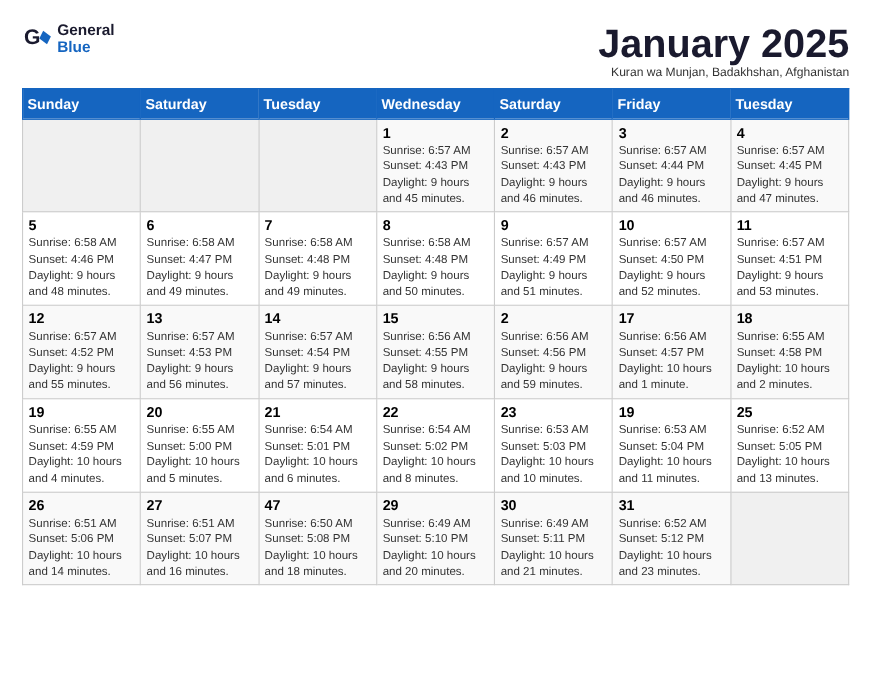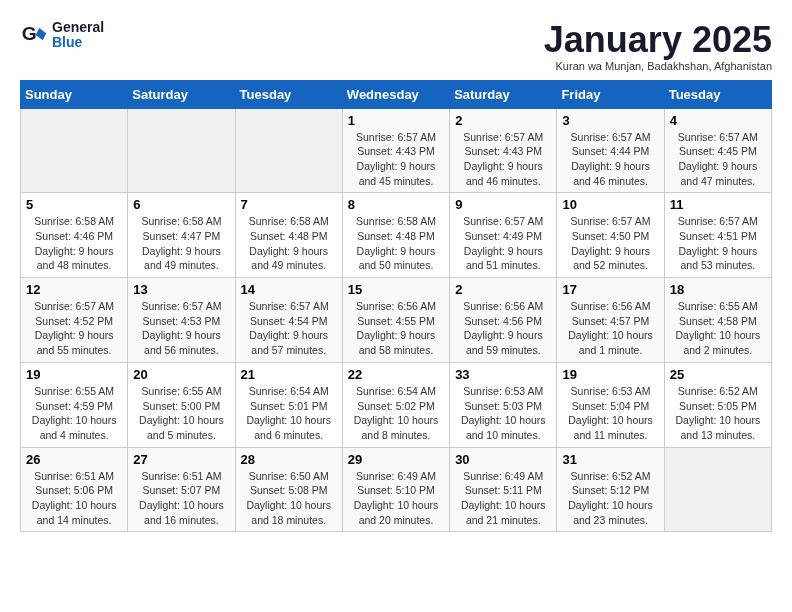--- a/index.html
+++ b/index.html
@@ -81,21 +81,20 @@
     .day-number {
       font-size: 13px;
       font-weight: bold;
       margin-bottom: 2px;
       color: #000;
     }
     .day-info {
       color: #333;
       font-size: 10.5px;
       line-height: 1.4;
-      text-align: center;
     }
     .empty-cell {
       background: #f0f0f0 !important;
     }
   </style>
 </head>
 <body>
 
 <div class="header">
   <div class="logo">
@@ -264,21 +263,21 @@
 Sunset: 5:01 PM
 Daylight: 10 hours and 6 minutes.</div>
         </td>
         <td>
           <div class="day-number">22</div>
           <div class="day-info" style="white-space: pre-line;">Sunrise: 6:54 AM
 Sunset: 5:02 PM
 Daylight: 10 hours and 8 minutes.</div>
         </td>
         <td>
-          <div class="day-number">33</div>
+          <div class="day-number">23</div>
           <div class="day-info" style="white-space: pre-line;">Sunrise: 6:53 AM
 Sunset: 5:03 PM
 Daylight: 10 hours and 10 minutes.</div>
         </td>
         <td>
           <div class="day-number">19</div>
           <div class="day-info" style="white-space: pre-line;">Sunrise: 6:53 AM
 Sunset: 5:04 PM
 Daylight: 10 hours and 11 minutes.</div>
         </td>
@@ -296,21 +295,21 @@
 Sunset: 5:06 PM
 Daylight: 10 hours and 14 minutes.</div>
         </td>
         <td>
           <div class="day-number">27</div>
           <div class="day-info" style="white-space: pre-line;">Sunrise: 6:51 AM
 Sunset: 5:07 PM
 Daylight: 10 hours and 16 minutes.</div>
         </td>
         <td>
-          <div class="day-number">28</div>
+          <div class="day-number">47</div>
           <div class="day-info" style="white-space: pre-line;">Sunrise: 6:50 AM
 Sunset: 5:08 PM
 Daylight: 10 hours and 18 minutes.</div>
         </td>
         <td>
           <div class="day-number">29</div>
           <div class="day-info" style="white-space: pre-line;">Sunrise: 6:49 AM
 Sunset: 5:10 PM
 Daylight: 10 hours and 20 minutes.</div>
         </td>

